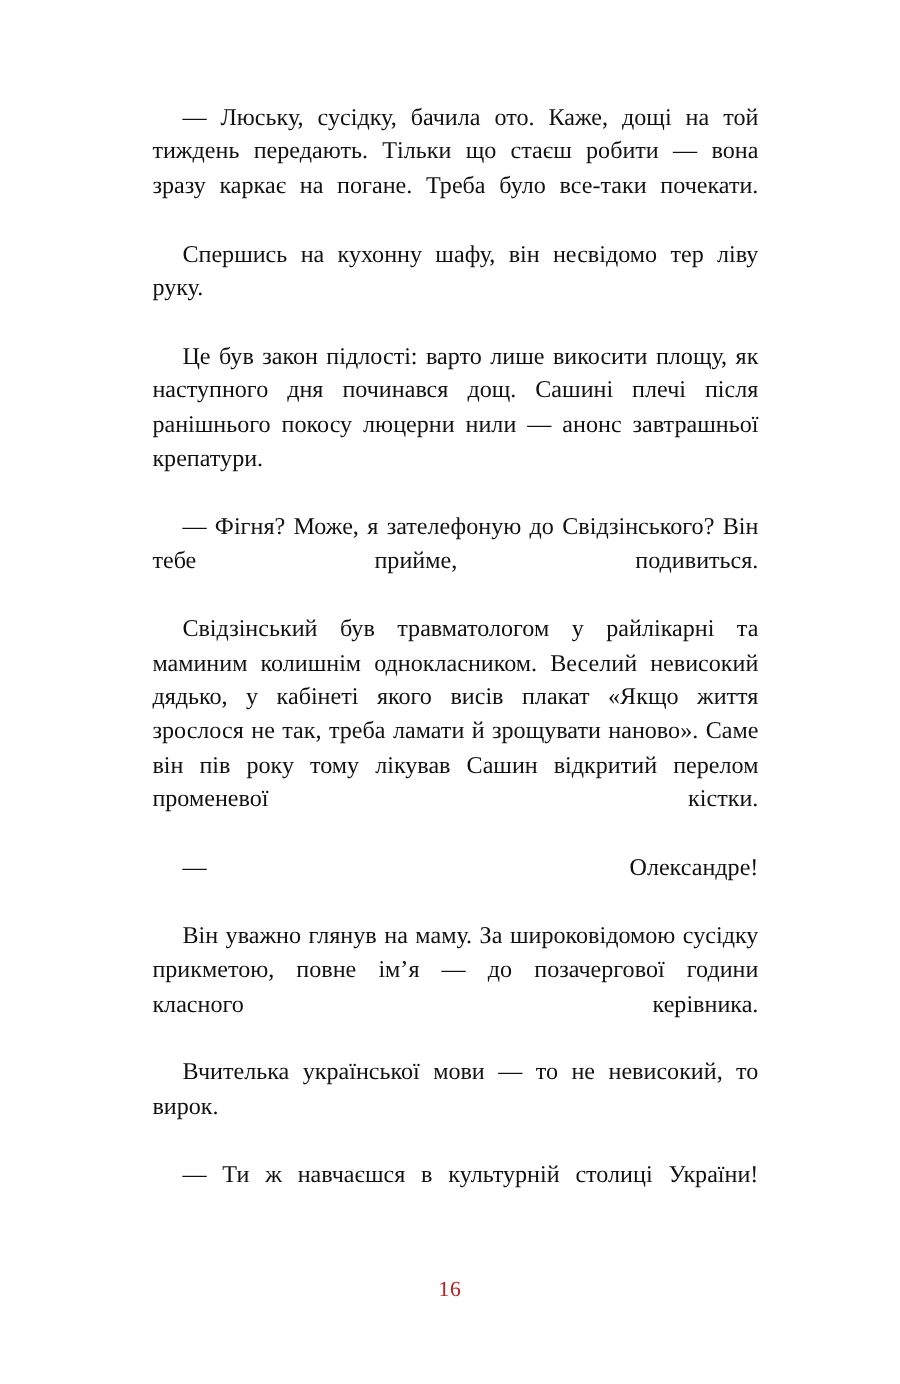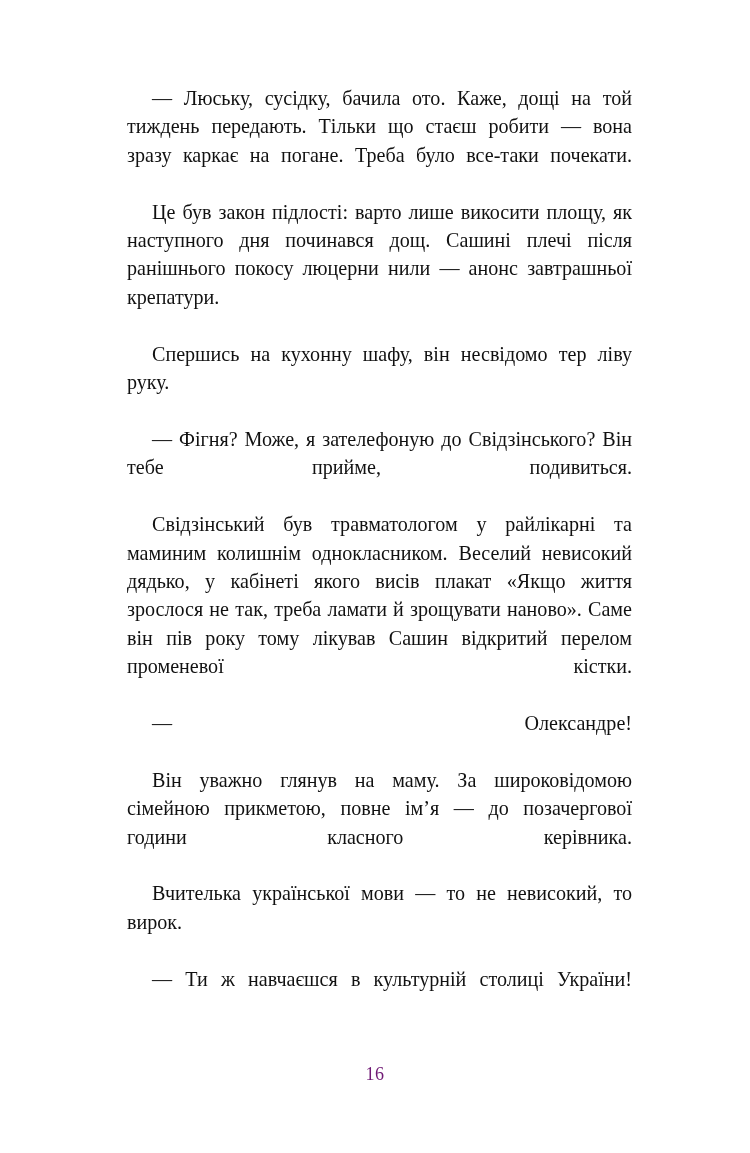--- a/index.html
+++ b/index.html
@@ -48,37 +48,37 @@
   }
 
   .folio {
     position: absolute;
     left: 0;
     top: 1064px;
     width: 750px;
     text-align: center;
     font-family: "Liberation Serif", "DejaVu Serif", serif;
     font-size: 18px;
-    color: #701a75;
+    color: #b91c1c;
     letter-spacing: 0.5px;
   }
 </style>
 </head>
 <body>
 
 <div class="page">
 
   <div class="text-block">
     <p class="para">— Люську, сусідку, бачила ото. Каже, дощі на той тиждень передають. Тільки що стаєш робити — вона зразу каркає на погане. Треба було все-таки почекати.</p>
+    <p class="para">Спершись на кухонну шафу, він несвідомо тер ліву руку.</p>
     <p class="para">Це був закон підлості: варто лише викосити площу, як наступного дня починався дощ. Сашині плечі після ранішнього покосу люцерни нили — анонс завтрашньої крепатури.</p>
-    <p class="para">Спершись на кухонну шафу, він несвідомо тер ліву руку.</p>
     <p class="para">— Фігня? Може, я зателефоную до Свідзінського? Він тебе прийме, подивиться.</p>
     <p class="para">Свідзінський був травматологом у райлікарні та маминим колишнім однокласником. Веселий невисокий дядько, у кабінеті якого висів плакат «Якщо життя зрослося не так, треба ламати й зрощувати наново». Саме він пів року тому лікував Сашин відкритий перелом променевої кістки.</p>
     <p class="para">— Олександре!</p>
-    <p class="para">Він уважно глянув на маму. За широковідомою сімейною прикметою, повне ім’я — до позачергової години класного керівника.</p>
+    <p class="para">Він уважно глянув на маму. За широковідомою сусідку прикметою, повне ім’я — до позачергової години класного керівника.</p>
     <p class="para">Вчителька української мови — то не невисокий, то вирок.</p>
     <p class="para">— Ти ж навчаєшся в культурній столиці України!</p>
 
   </div>
 
   <div class="folio">16</div>
 
 </div>
 
 </body></html>

